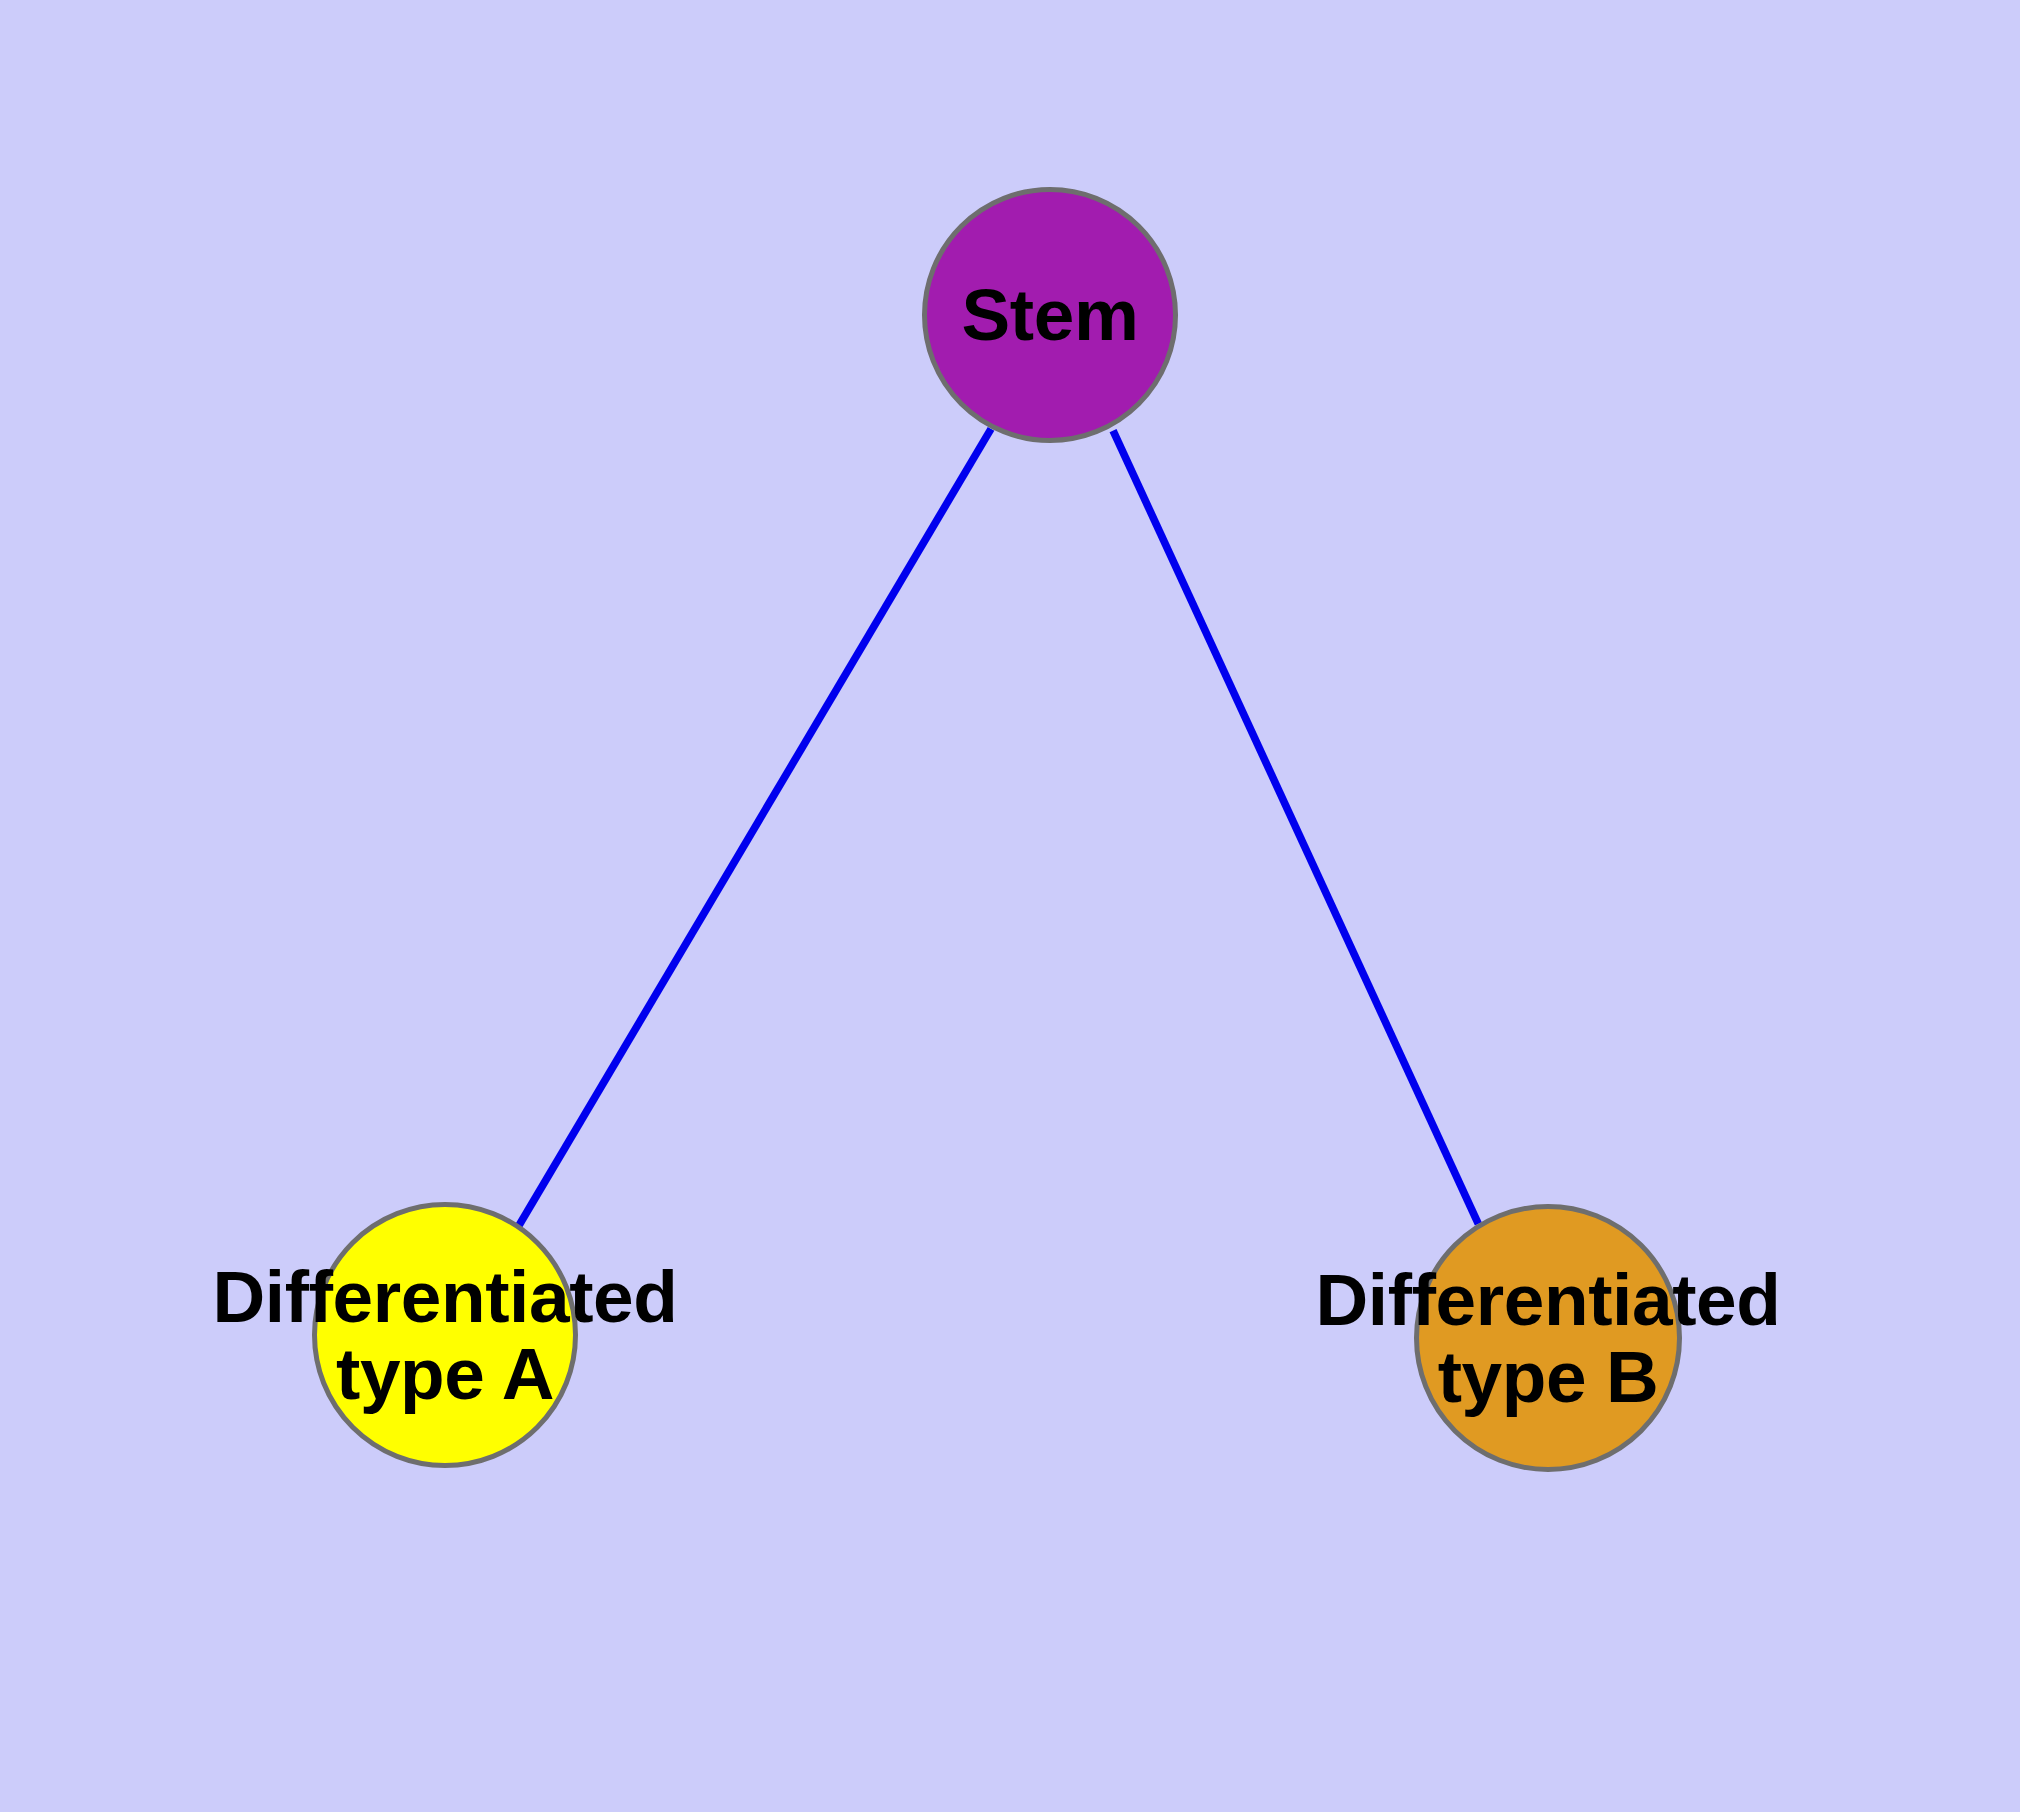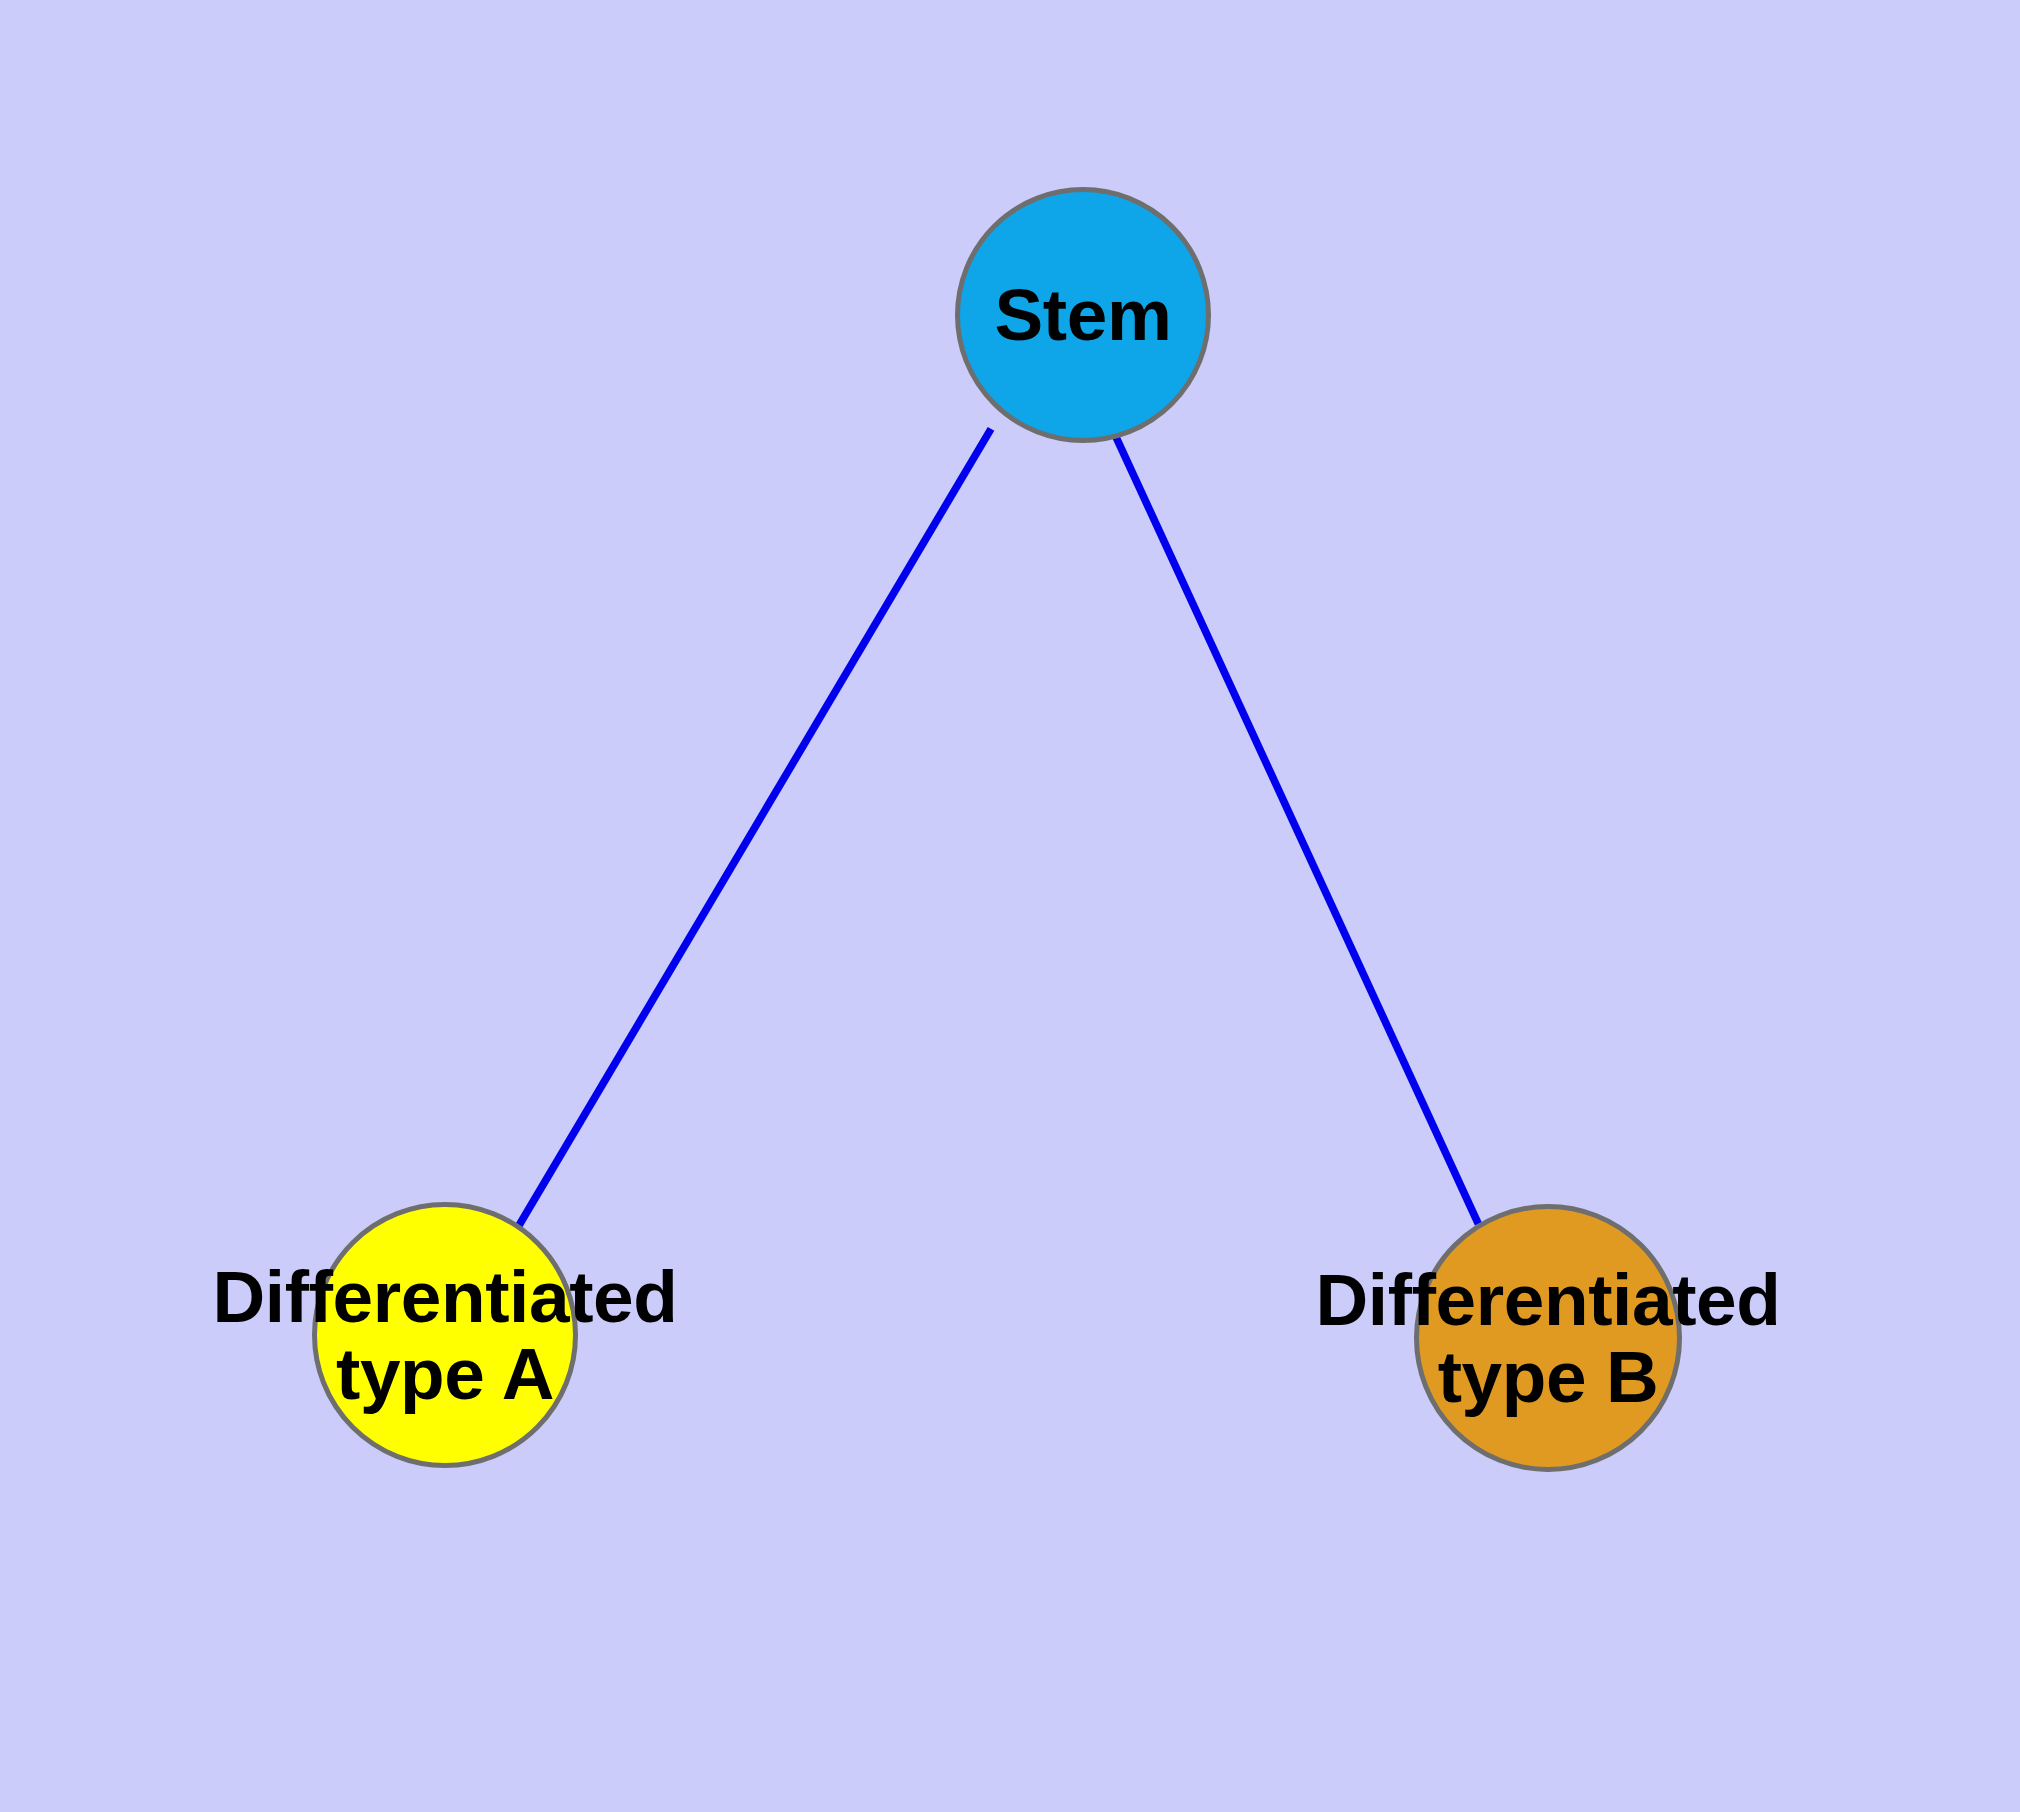--- a/index.html
+++ b/index.html
@@ -93,21 +93,21 @@
 </head>
 <body>
 
 <div id="graph-canvas" style="width: 2021px; height: 1812px; background: rgb(204, 204, 250);">
 
   <svg id="edge-layer" viewBox="0 0 2384 2138" width="2021" height="1812">
     <line x1="1169" y1="506" x2="612" y2="1446" stroke="#0000ee" stroke-width="9" stroke-linecap="butt"></line>
     <line x1="1313" y1="508" x2="1744" y2="1444" stroke="#0000ee" stroke-width="9" stroke-linecap="butt"></line>
   </svg>
 
-  <div class="node" id="node-stem" style="left: 955px; top: 187px; width: 256px; height: 256px; background: #0ea5e9; border-color: rgb(110, 110, 110);">
+  <div class="node" id="node-stem" style="left: 922px; top: 187px; width: 256px; height: 256px; background: #a21caf; border-color: rgb(110, 110, 110);">
     <span class="node-label" style="color: rgb(0, 0, 0);">Stem</span>
   </div>
 
   <div class="node" id="node-diff-a" style="left: 312px; top: 1202px; width: 266px; height: 266px; background: rgb(255, 255, 0); border-color: rgb(110, 110, 110);">
     <span class="node-label" style="color: rgb(0, 0, 0);">Differentiated
 type A</span>
   </div>
 
   <div class="node" id="node-diff-b" style="left: 1414px; top: 1204px; width: 268px; height: 268px; background: rgb(224, 154, 34); border-color: rgb(110, 110, 110);">
     <span class="node-label" style="color: rgb(0, 0, 0);">Differentiated

